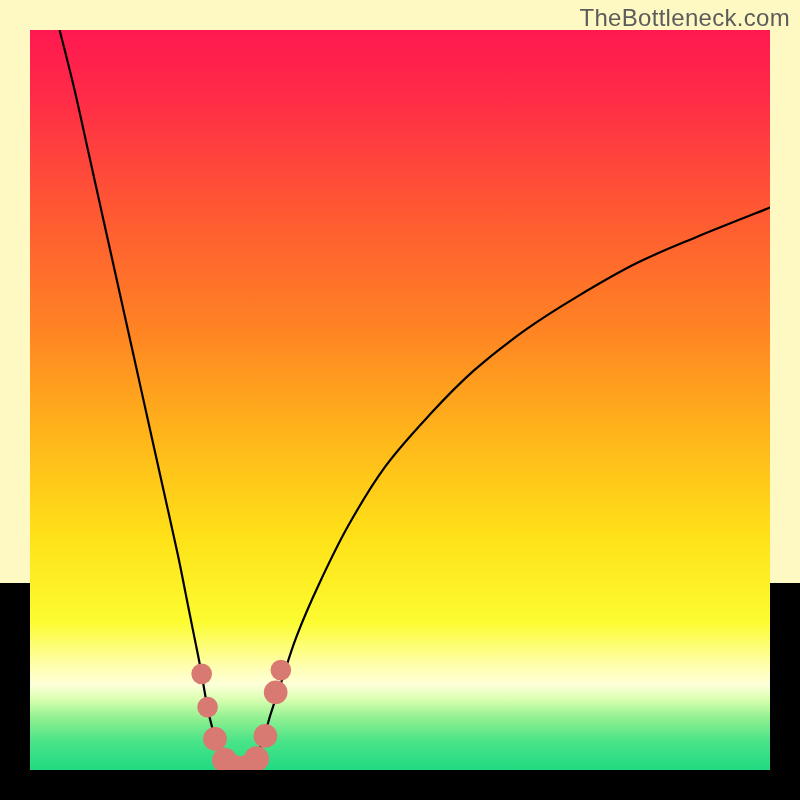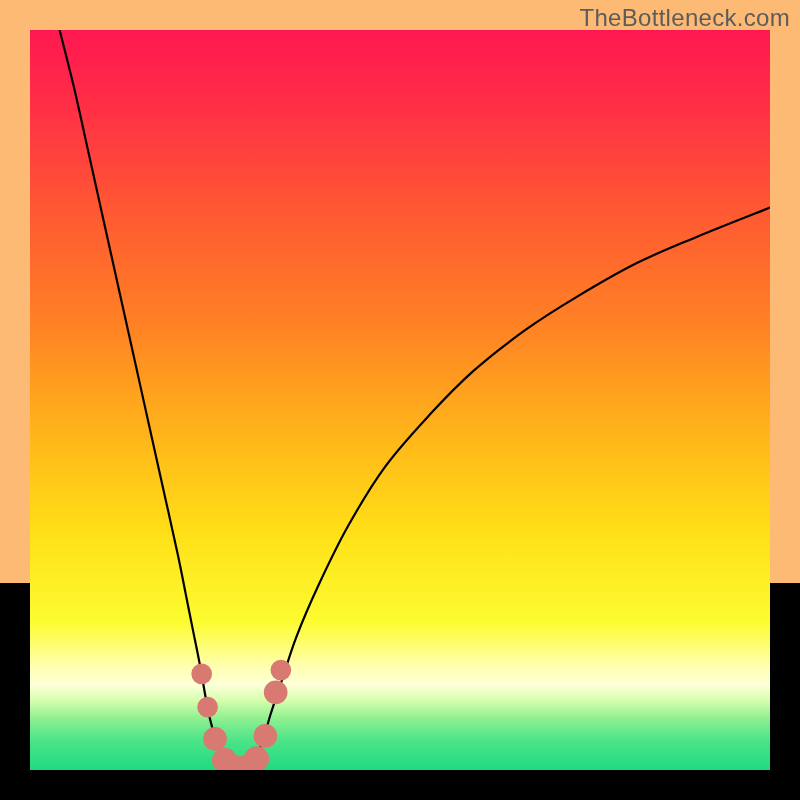--- a/index.html
+++ b/index.html
@@ -8,21 +8,21 @@
     width: 800px;
     height: 800px;
     overflow: hidden;
     background: #000;
     font-family: Arial, Helvetica, sans-serif;
   }
   .frame {
     position: relative;
     width: 800px;
     height: 583px;
-    background: #fdba74;
+    background: #fef9c3;
   }
   .plot {
     position: absolute;
     left: 30px;
     top: 30px;
     width: 740px;
     height: 740px;
     overflow: hidden;
   }
   .watermark {

